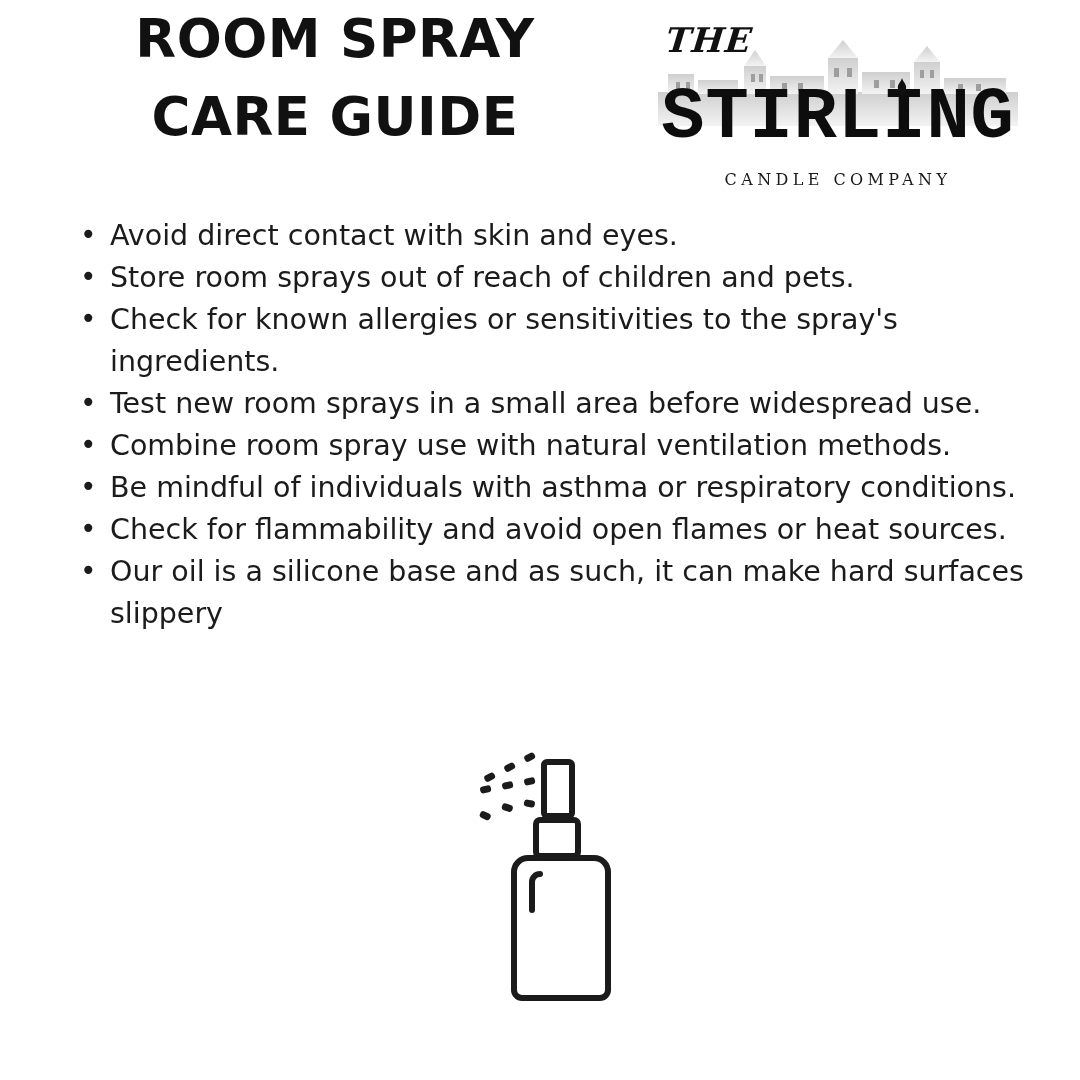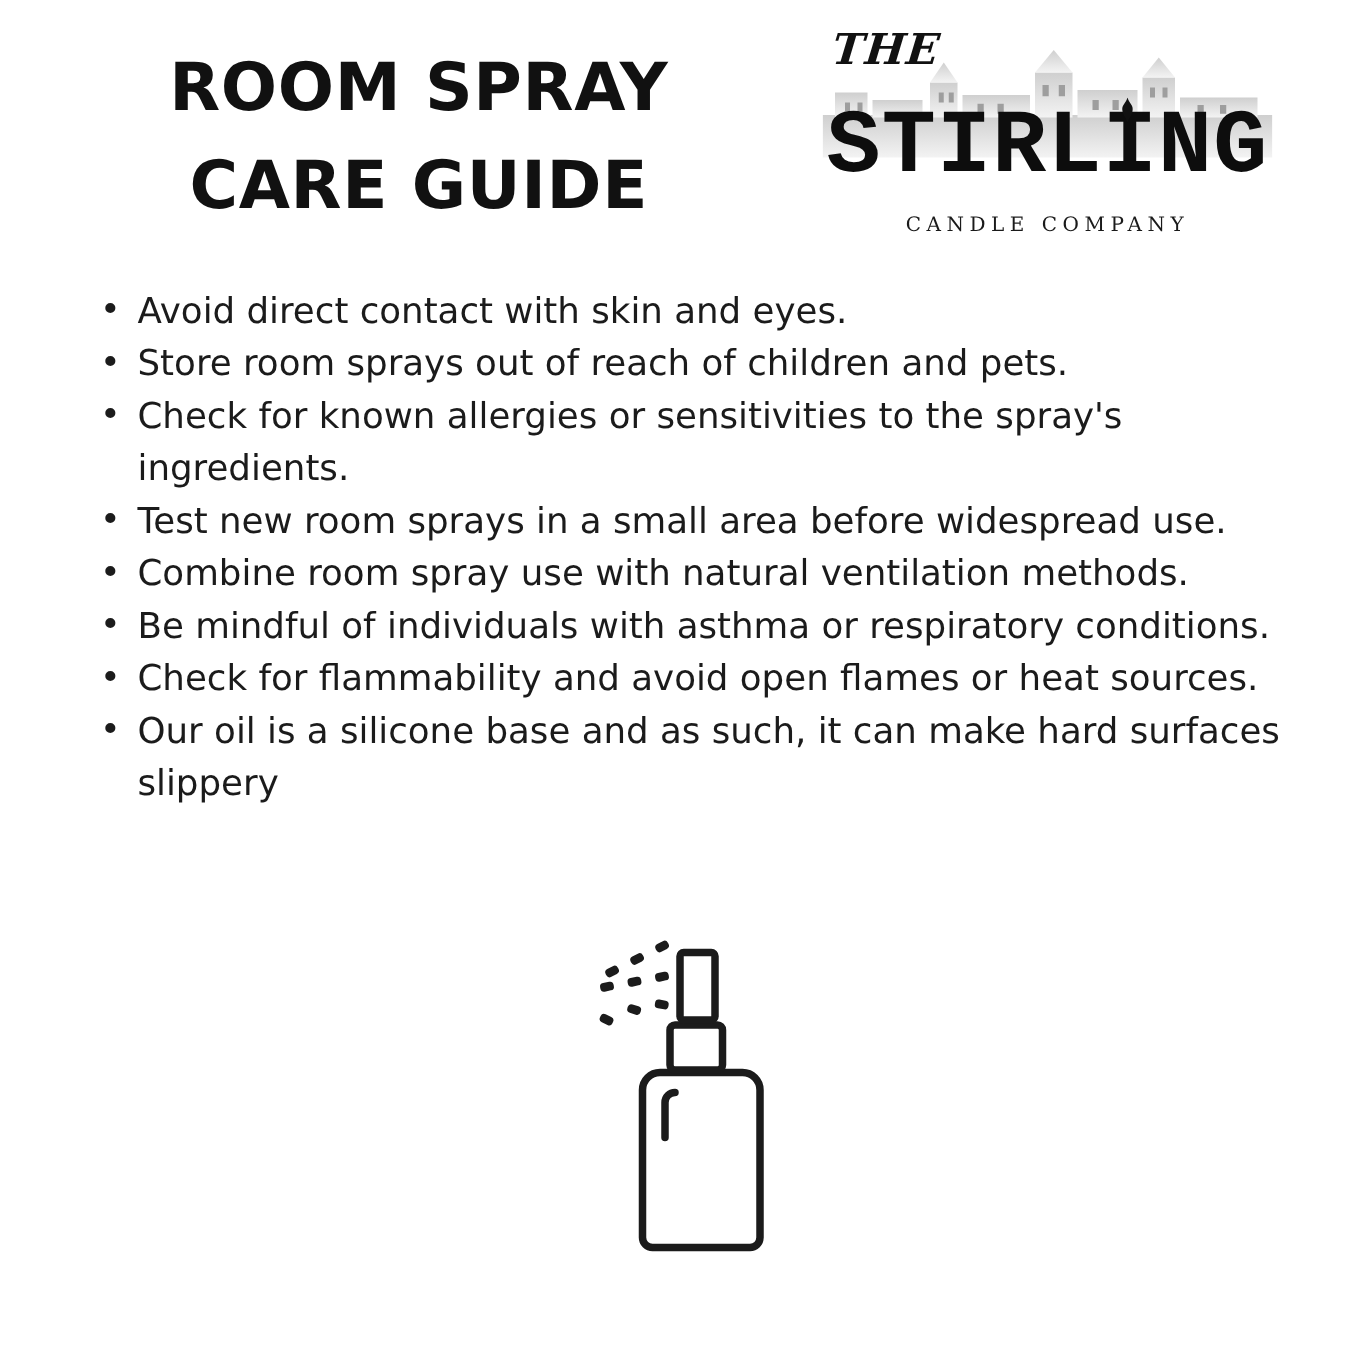--- a/index.html
+++ b/index.html
@@ -27,21 +27,20 @@
     position: absolute;
     top: 0;
     left: 0;
     width: 1080px;
     height: 210px;
     display: flex;
     align-items: flex-start;
     justify-content: space-between;
   }
   .title-block {
-    margin-top: 32px;
     margin-left: 100px;
     width: 470px;
     text-align: center;
   }
   .title-line {
     font-family: "DejaVu Sans", sans-serif;
     font-weight: bold;
     font-size: 53px;
     letter-spacing: 0.5px;
     line-height: 1.48;
@@ -106,21 +105,21 @@
     position: absolute;
     left: 238px;
     top: 58px;
     width: 12px;
     height: 20px;
   }
 
   
   .care-list {
     position: absolute;
-    top: 228px;
+    top: 215px;
     left: 72px;
     width: 980px;
     list-style: none;
     margin: 0;
     padding: 0;
   }
   .care-item {
     position: relative;
     padding-left: 38px;
     font-family: "DejaVu Sans", sans-serif;

